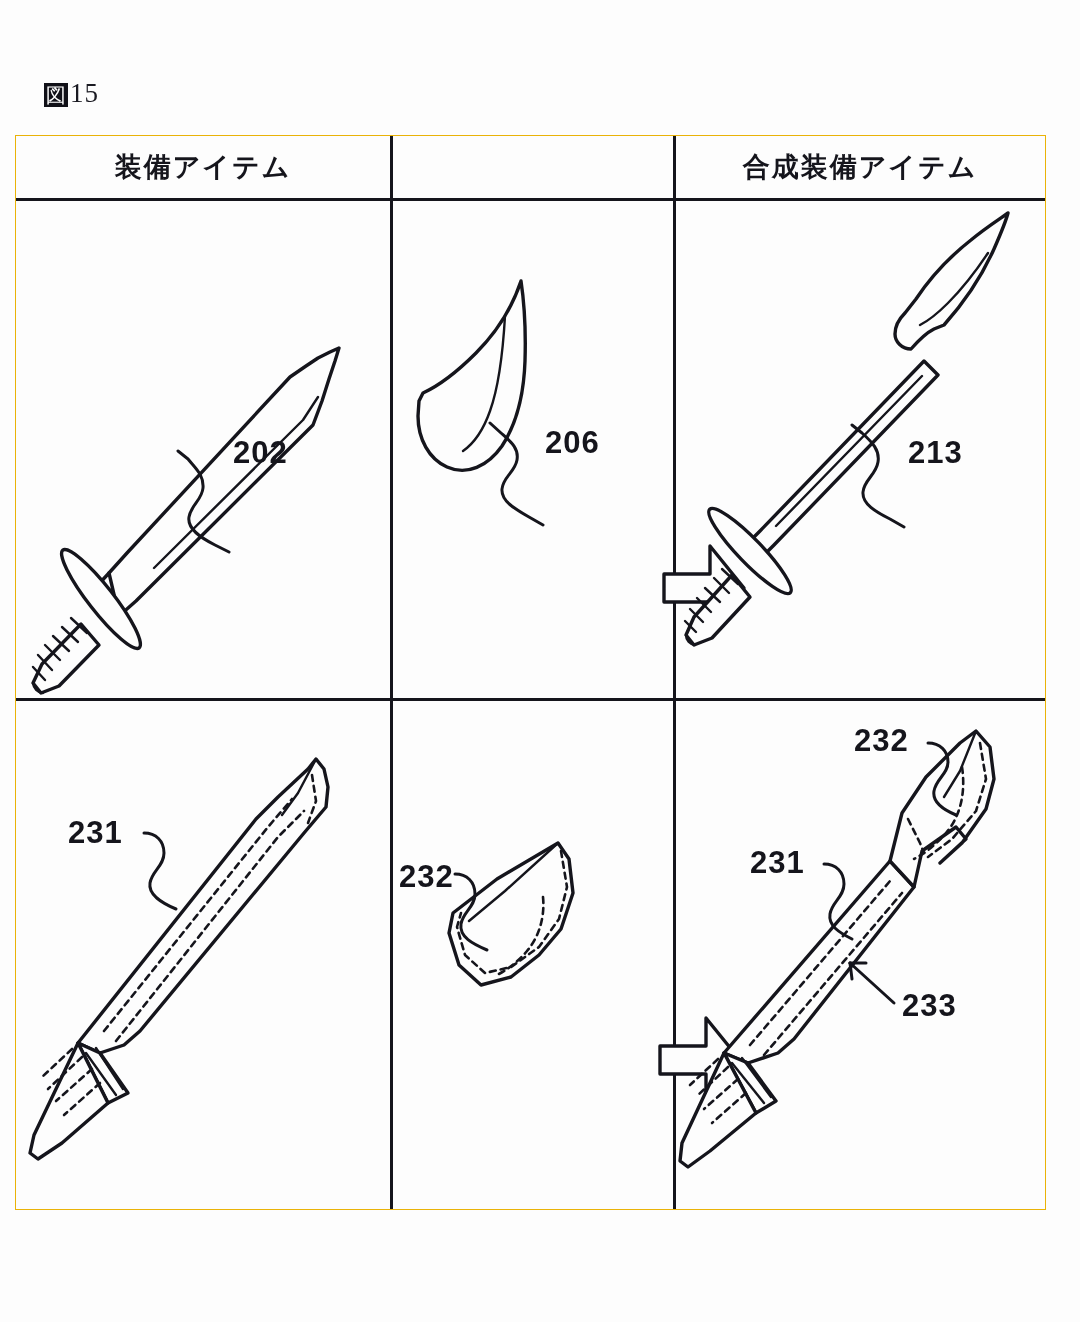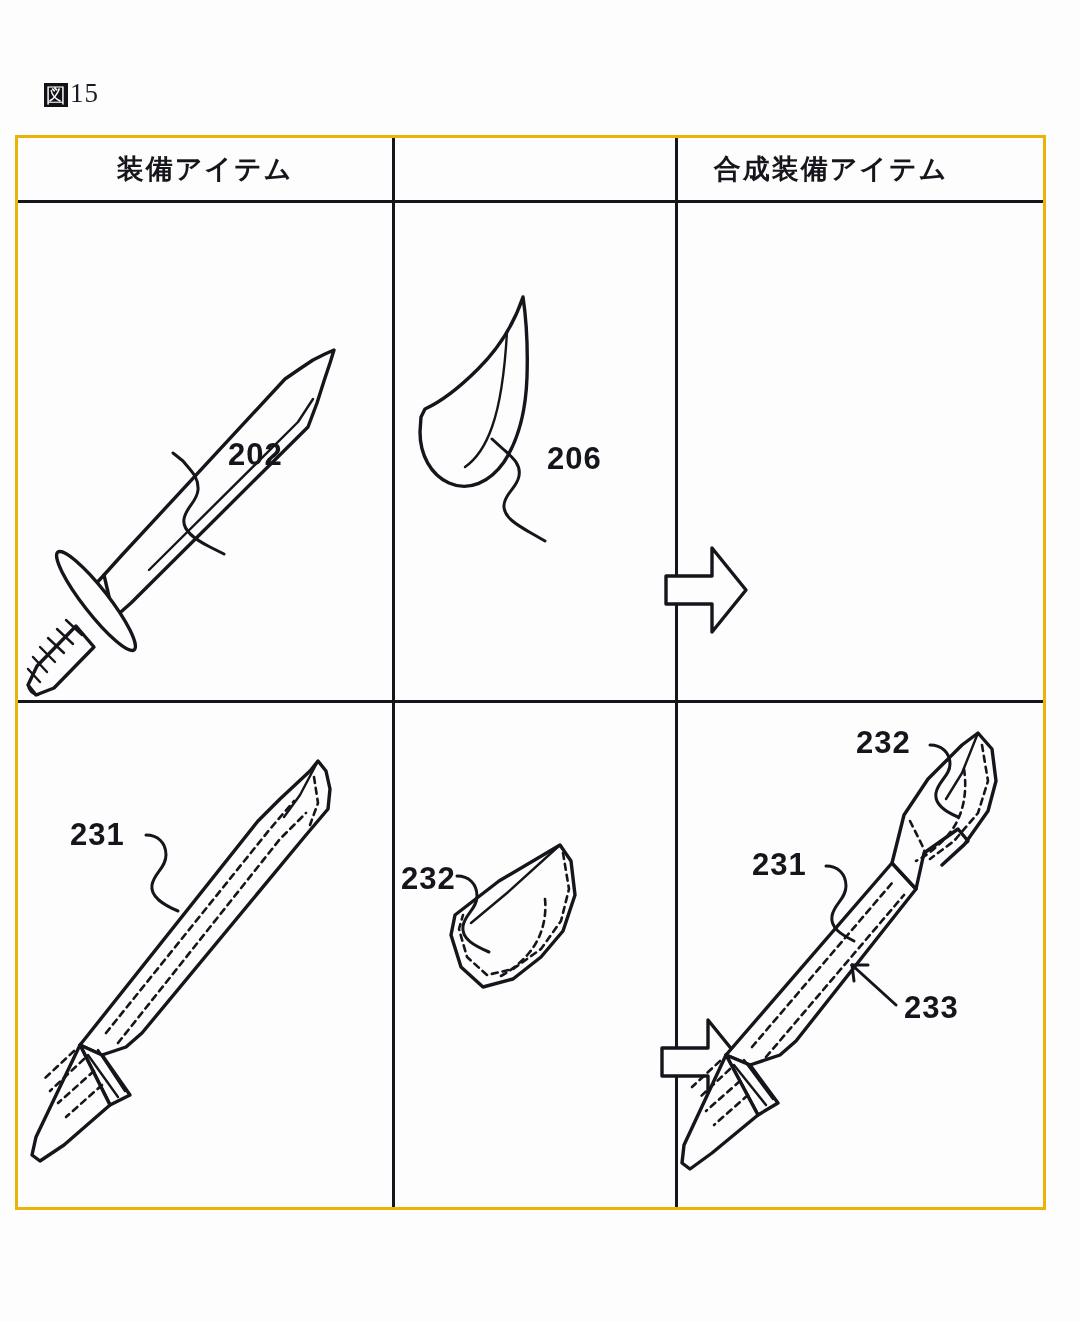--- a/index.html
+++ b/index.html
@@ -52,21 +52,21 @@
     letter-spacing: 1px;
   }
   
   #table {
     position: absolute;
     left: 15px;
     top: 135px;
     width: 1031px;
     height: 1075px;
     box-sizing: border-box;
-    border: 3px solid #eab308;
+    border: 1px solid #eab308;
     background: #fdfdfd;
   }
   .vline {
     position: absolute;
     top: 0;
     bottom: 0;
     width: 3px;
     background: #15151c;
   }
   .hline {
@@ -89,28 +89,28 @@
     align-items: center;
     justify-content: center;
     font-size: 27px;
     font-weight: bold;
     letter-spacing: 2px;
     font-family: "DejaVu Sans", sans-serif;
     color: #15151c;
   }
   #header-0 { left: 0;     width: 374px; }
   #header-1 { left: 377px; width: 280px; }
-  #header-2 { left: 629px; width: 368px; border-radius: 22px; }
+  #header-2 { left: 660px; width: 368px; border-radius: 22px; }
 
   .cell {
     position: absolute;
     overflow: visible;
   }
-  #cell-r0c0 { left: 0;     top: 65px;  width: 312px; height: 497px; }
-  #cell-r0c1 { left: 377px; top: 79px;  width: 292px; height: 497px; }
+  #cell-r0c0 { left: 7px;     top: 65px;  width: 312px; height: 497px; }
+  #cell-r0c1 { left: 377px; top: 65px;  width: 292px; height: 497px; }
   #cell-r0c2 { left: 660px; top: 65px;  width: 368px; height: 497px; }
   #cell-r1c0 { left: 0;     top: 565px; width: 374px; height: 507px; }
   #cell-r1c1 { left: 377px; top: 565px; width: 280px; height: 507px; }
   #cell-r1c2 { left: 660px; top: 565px; width: 368px; height: 507px; }
 
   .cell svg, .arrow-svg { display: block; overflow: visible; }
 
   .ink {
     fill: none;
     stroke: #15151c;
@@ -242,20 +242,61 @@
         <text class="ref-num" x="152" y="252">206</text>
       </svg>
     </div>
 
     <div class="arrow-wrap" id="arrow-row0">
       <svg class="arrow-svg" width="104" height="104" viewBox="0 0 104 104">
         <path class="ink-fill" d="M 16 38 L 62 38 L 62 10 L 96 52 L 62 94 L 62 66 L 16 66 Z"></path>
       </svg>
     </div>
 
+    <div class="cell" id="cell-r0c2">
+      <svg width="368" height="497" viewBox="0 0 368 497">
+
+        <path class="ink-fill" d="M 72 342 L 84 330 L 248 160 L 262 174 L 98 344 L 86 356 Z"></path>
+        <path class="ink-thin" d="M 100 325 L 246 175"></path>
+
+        <path class="ink-fill" d="M 235 148
+                                  C 242 140 250 132 258 128
+                                  L 268 124
+                                  C 285 105 305 77 318 48
+                                  C 325 32 330 20 332 12
+                                  C 322 19 308 28 295 39
+                                  C 272 57 252 80 240 98
+                                  L 229 112
+                                  C 223 118 219 126 219 133
+                                  C 219 141 226 148 235 148 Z"></path>
+        <path class="ink-thin" d="M 312 52
+                                  C 300 70 286 88 272 102
+                                  C 262 112 252 120 244 124"></path>
+
+        <g transform="translate(74,350) rotate(-44)">
+          <ellipse class="ink-fill" cx="0" cy="0" rx="12" ry="58"></ellipse>
+        </g>
+
+        <path class="ink-fill" d="M 56 374 L 18 416 L 10 434 L 18 444 L 36 437 L 74 396 Z"></path>
+        <path class="ink-thin" d="M 62 383 L 46 368"></path>
+        <path class="ink-thin" d="M 53 392 L 38 377"></path>
+        <path class="ink-thin" d="M 44 401 L 29 387"></path>
+        <path class="ink-thin" d="M 35 411 L 21 397"></path>
+        <path class="ink-thin" d="M 27 421 L 14 408"></path>
+        <path class="ink-thin" d="M 20 431 L 9 420"></path>
+        <path class="ink-thin" d="M 10 434 A 10 10 0 0 0 19 444"></path>
+
+        <path class="leader" d="M 176 224 L 186 232
+                                C 196 241 204 249 202 261
+                                C 200 274 188 279 187 291
+                                C 186 303 200 311 214 318
+                                L 228 326"></path>
+        <text class="ref-num" x="232" y="262">213</text>
+      </svg>
+    </div>
 
     <div class="cell" id="cell-r1c0">
       <svg width="374" height="507" viewBox="0 0 374 507">
 
         <path class="ink-fill" d="M 62 342
                                   L 240 118 L 262 96 L 292 68 L 300 58
                                   L 308 68 L 312 86 L 310 106
                                   L 288 132 L 124 330
                                   L 108 344 L 84 352 Z"></path>
 

